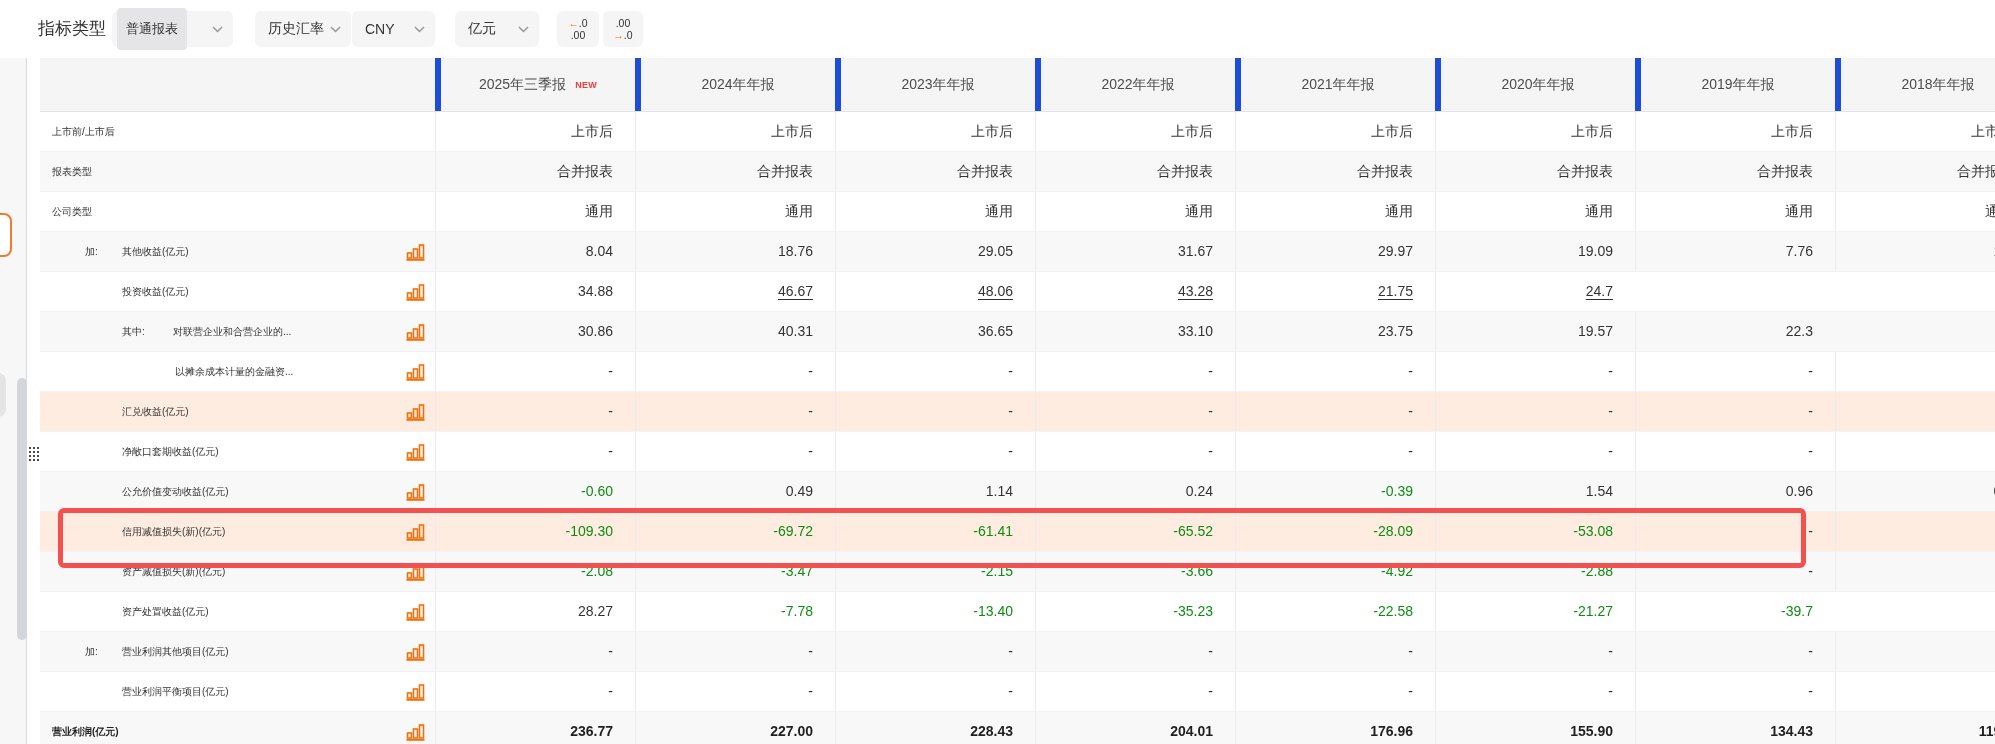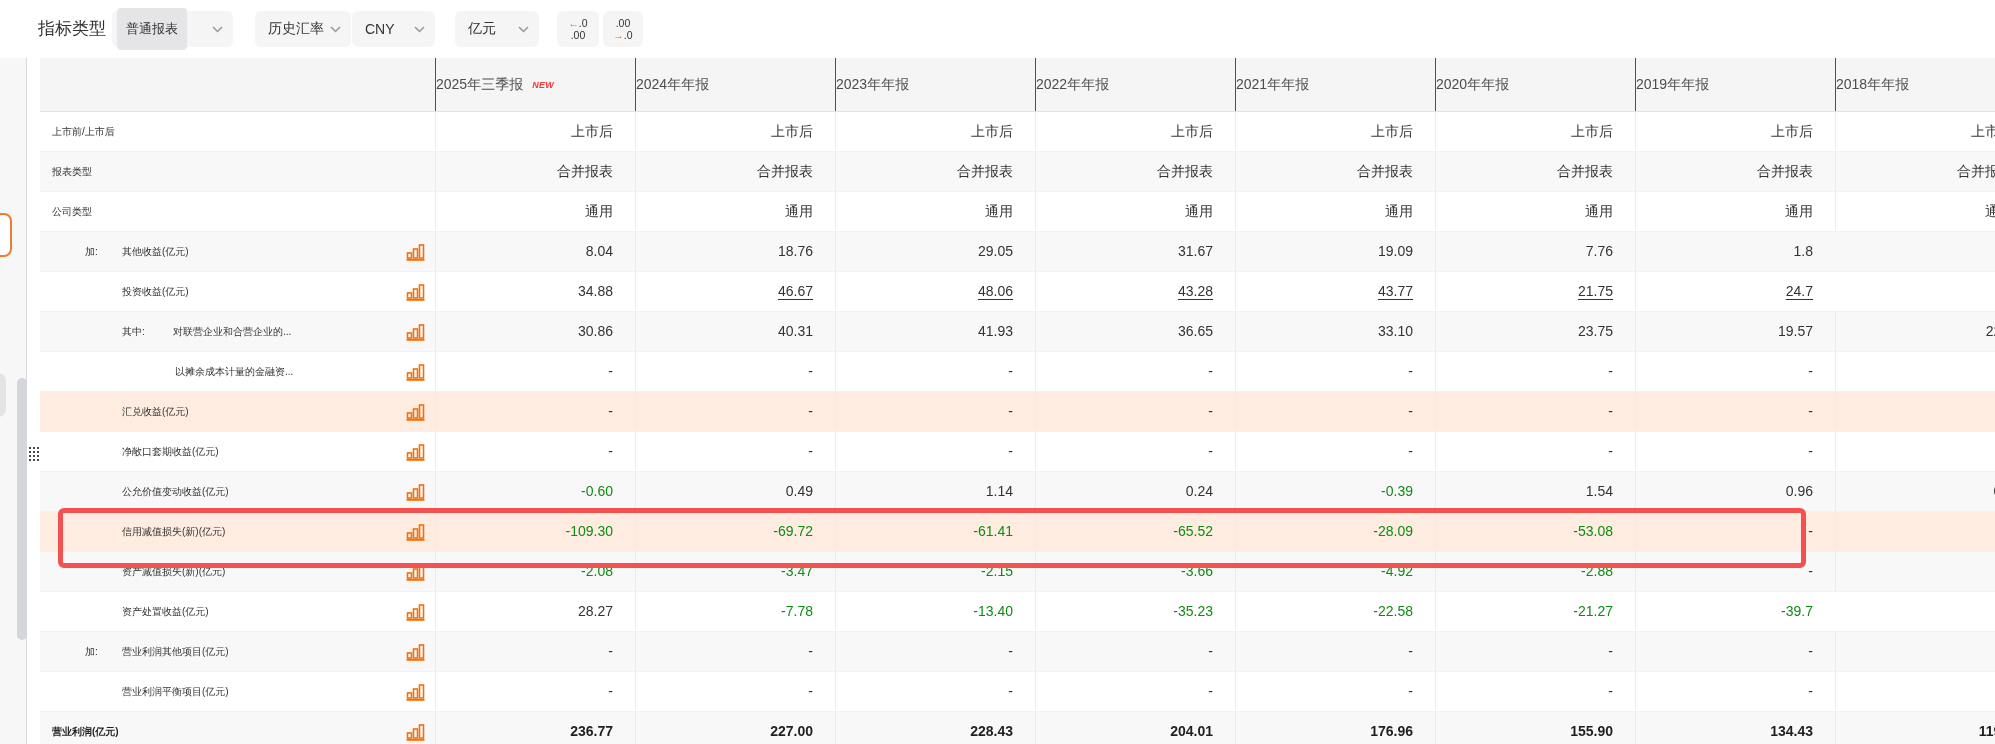--- a/index.html
+++ b/index.html
@@ -32,23 +32,23 @@
   .v-divider{position:absolute;left:26px;top:0;width:1px;height:686px;background:#d9d9d9}
   .side-pill{position:absolute;left:-12px;top:155px;width:20px;height:40px;background:#fff;
              border:2px solid #ef7b2e;border-radius:8px}
   .side-blob{position:absolute;left:-10px;top:315px;width:16px;height:44px;background:#e4e4e4;border-radius:8px}
   .scroll-thumb{position:absolute;left:17px;top:320px;width:10px;height:262px;background:#d3d6db;border-radius:5px;cursor:pointer}
   .drag-dots{position:absolute;left:29px;top:389px;cursor:grab}
   
   .table{position:absolute;left:40px;top:58px;z-index:1}
   .thead{display:flex;height:54px;background:#f5f5f6;border-bottom:1px solid #e3e3e3;box-sizing:border-box}
   .th-label{width:395px;box-sizing:border-box}
-  .th{width:200px;display:flex;align-items:center;
-      font-size:14px;color:#4d4d4d;border-left:1px solid #1d4ed8;box-sizing:border-box;white-space:nowrap}
-  .badge-new{color:#f43b3b;font-size:9px;font-weight:700;font-style:italic;
+  .th{width:200px;display:flex;align-items:center;justify-content:center;
+      font-size:14px;color:#4d4d4d;border-left:6px solid #1d4ed8;box-sizing:border-box;white-space:nowrap}
+  .badge-new{color:#f43b3b;font-size:9px;font-weight:700;
              vertical-align:7px;margin-left:9px;letter-spacing:.3px}
   .trow{display:flex;height:40px;box-sizing:border-box;border-bottom:1px solid #f2f2f3;background:#fff}
   .trow.even{background:#f8f8f9}
   .trow.hl{background:#fdecdf}
   .lcell{width:395px;position:relative;box-sizing:border-box}
   .pfx,.lbl{position:absolute;top:0;line-height:39px;font-size:10px;color:#333;white-space:nowrap}
   .icon-wrap{position:absolute;right:9px;top:11px;width:20px;height:18px;cursor:pointer}
   .vcell{width:200px;box-sizing:border-box;border-left:1px solid #ececee;text-align:right;
          padding-right:22px;line-height:39px;font-size:14px;color:#333;white-space:nowrap;overflow:visible}
   .vcell.green{color:#0e8c12}
@@ -216,60 +216,59 @@
                 <rect x="7.5" y="6" width="4" height="9"></rect>
                 <rect x="13.5" y="2" width="4" height="13"></rect>
               </g>
               <rect x="0.5" y="16" width="18" height="1.8" fill="#f2700c"></rect>
             </svg></span>
         </div>
         <div class="vcell">8.04</div>
         <div class="vcell">18.76</div>
         <div class="vcell">29.05</div>
         <div class="vcell">31.67</div>
+        <div class="vcell">29.97</div>
         <div class="vcell">19.09</div>
         <div class="vcell">7.76</div>
         <div class="vcell">1.8</div>
       </div>
       <div class="trow   ">
         <div class="lcell">
           <span class="lbl" style="left:82px">投资收益(亿元)</span>
           <span class="icon-wrap"><svg width="20" height="18" viewBox="0 0 20 18">
               <g stroke="#f2700c" fill="none" stroke-width="1.6">
                 <rect x="1.5" y="10" width="4" height="5"></rect>
                 <rect x="7.5" y="6" width="4" height="9"></rect>
                 <rect x="13.5" y="2" width="4" height="13"></rect>
               </g>
               <rect x="0.5" y="16" width="18" height="1.8" fill="#f2700c"></rect>
             </svg></span>
         </div>
         <div class="vcell">34.88</div>
         <div class="vcell ul">46.67</div>
         <div class="vcell ul">48.06</div>
         <div class="vcell ul">43.28</div>
-        <div class="vcell ul">43.77</div>
         <div class="vcell ul">21.75</div>
         <div class="vcell ul">24.7</div>
       </div>
       <div class="trow even  ">
         <div class="lcell">
           <span class="pfx" style="left:82px">其中:</span>
           <span class="lbl" style="left:133px">对联营企业和合营企业的...</span>
           <span class="icon-wrap"><svg width="20" height="18" viewBox="0 0 20 18">
               <g stroke="#f2700c" fill="none" stroke-width="1.6">
                 <rect x="1.5" y="10" width="4" height="5"></rect>
                 <rect x="7.5" y="6" width="4" height="9"></rect>
                 <rect x="13.5" y="2" width="4" height="13"></rect>
               </g>
               <rect x="0.5" y="16" width="18" height="1.8" fill="#f2700c"></rect>
             </svg></span>
         </div>
         <div class="vcell">30.86</div>
         <div class="vcell">40.31</div>
-        <div class="vcell">41.93</div>
         <div class="vcell">36.65</div>
         <div class="vcell">33.10</div>
         <div class="vcell">23.75</div>
         <div class="vcell">19.57</div>
         <div class="vcell">22.3</div>
       </div>
       <div class="trow   ">
         <div class="lcell">
           <span class="lbl" style="left:135px">以摊余成本计量的金融资...</span>
           <span class="icon-wrap"><svg width="20" height="18" viewBox="0 0 20 18">

